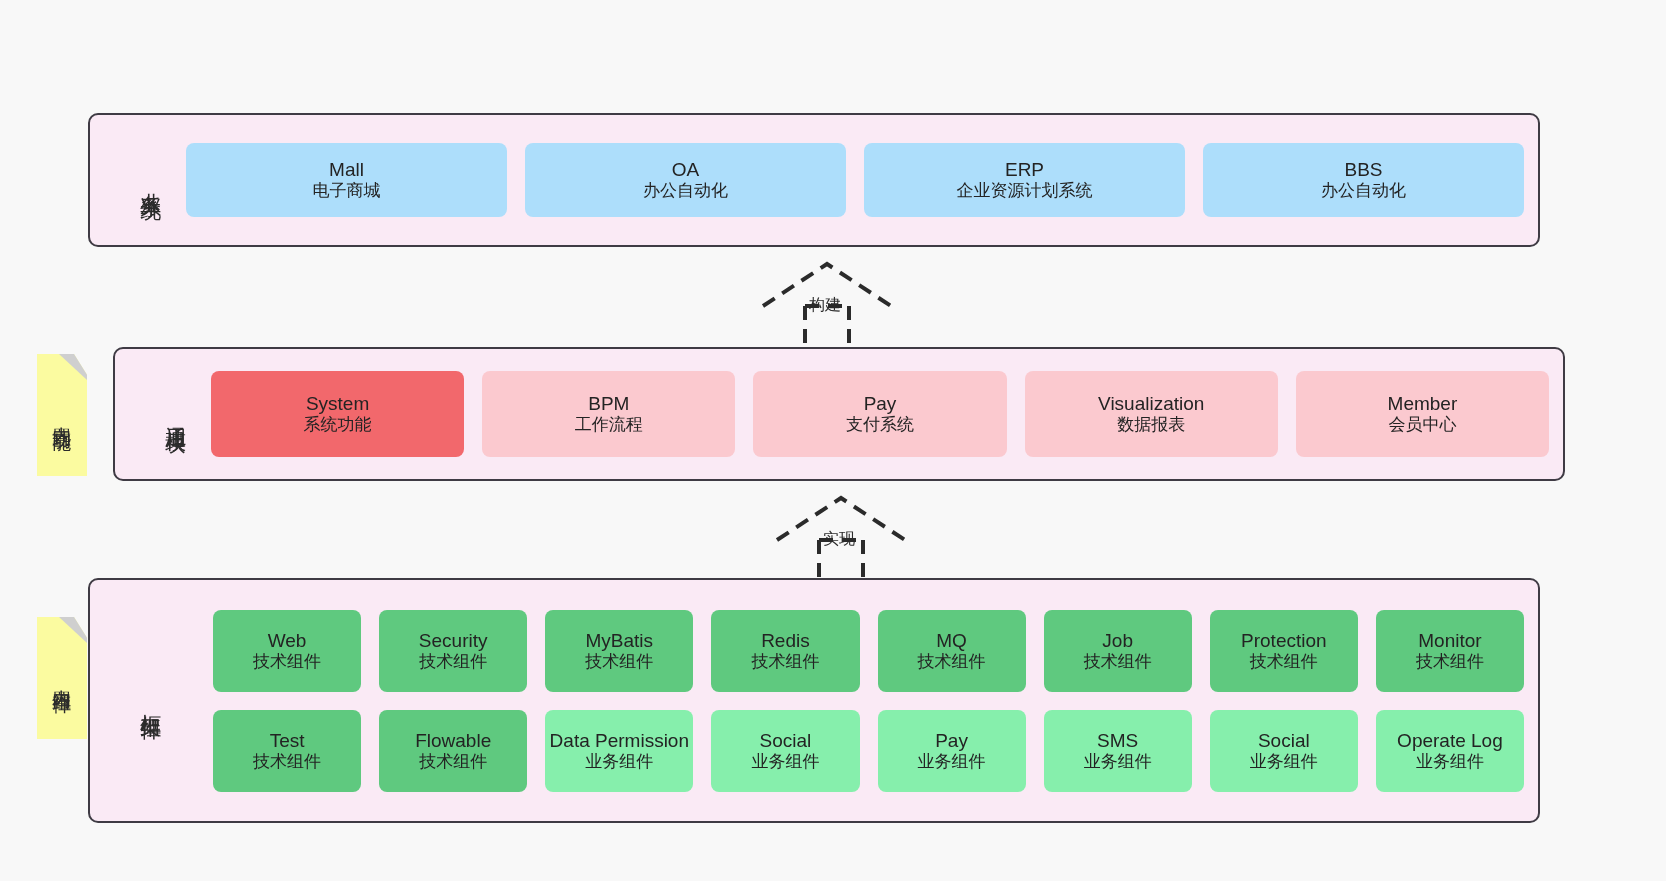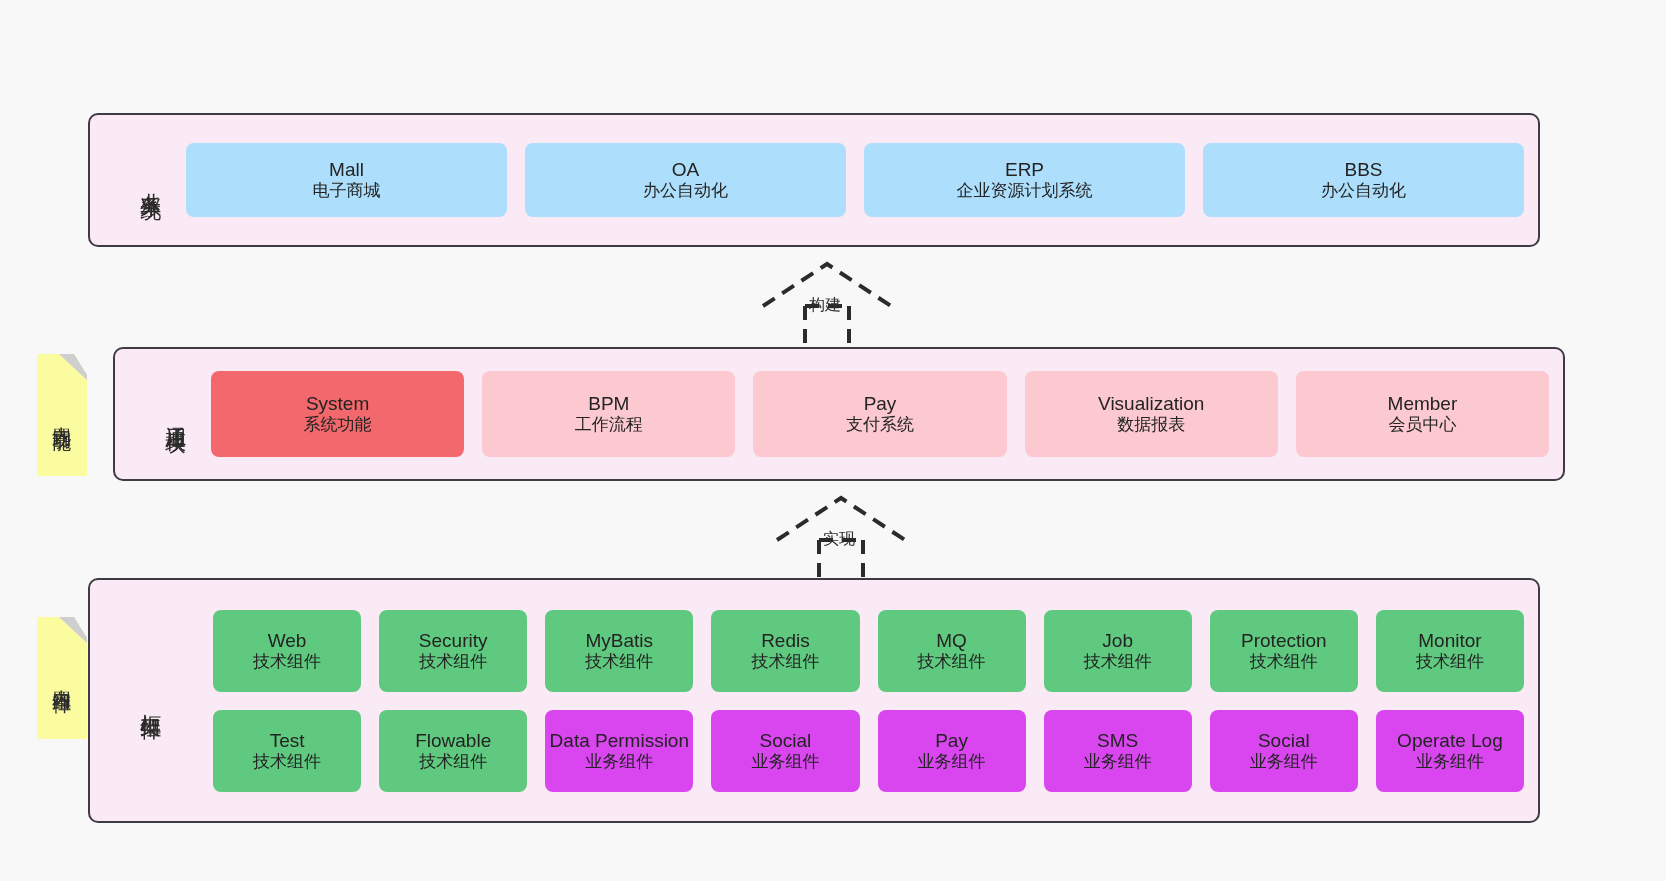--- a/index.html
+++ b/index.html
@@ -65,21 +65,21 @@
     padding:6px 4px;
     line-height:1.22;
   }
   .card .t1{font-size:19px;color:#232323;}
   .card .t2{font-size:17px;color:#232323;}
 
   .c-blue{background:#addefb;height:74px;}
   .c-red{background:#f2686c;height:86px;}
   .c-pink{background:#fbc9cf;height:86px;}
   .c-green{background:#5fc97f;height:82px;}
-  .c-lgreen{background:#d946ef;height:82px;}
+  .c-lgreen{background:#86efac;height:82px;}
 
   
   .note{
     position:absolute;
     background:#fbfba0;
     box-sizing:border-box;
     display:flex;
     align-items:center;
     justify-content:center;
     font-size:19px;

